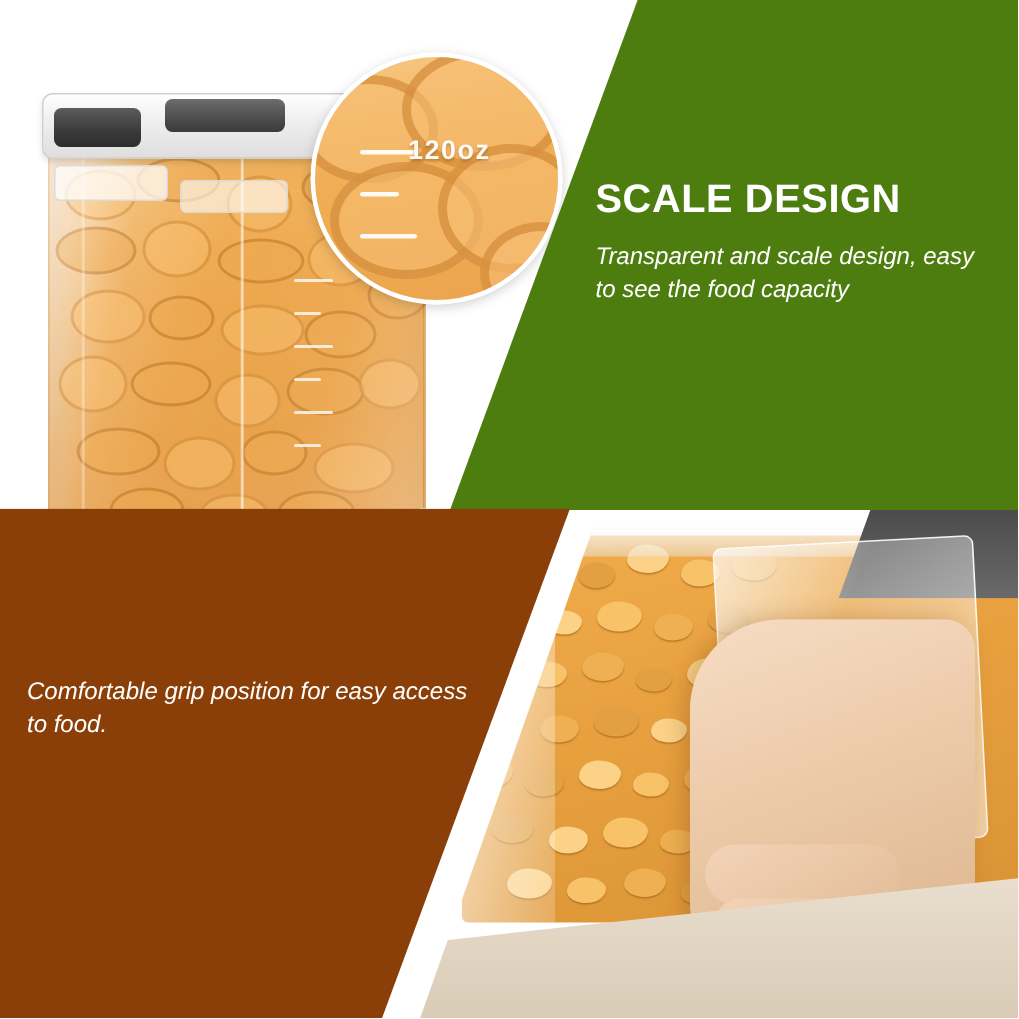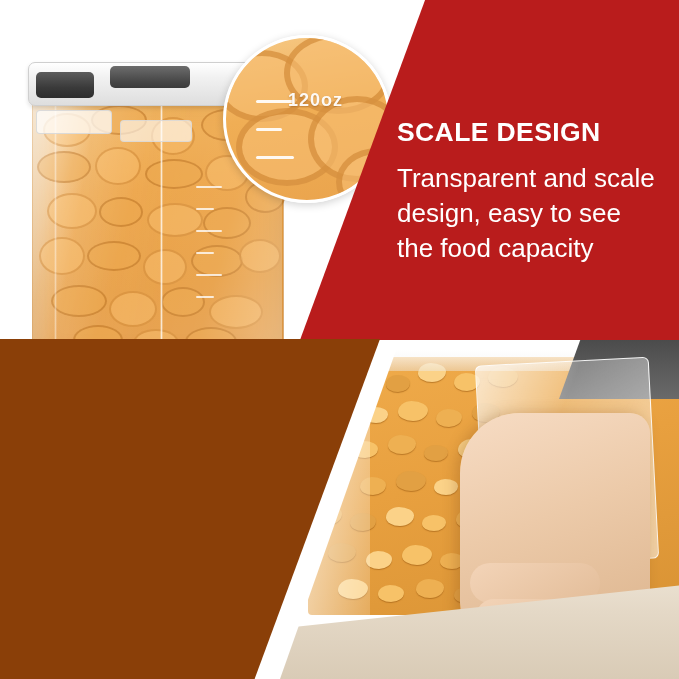--- a/index.html
+++ b/index.html
@@ -16,43 +16,44 @@
     font-family: "Liberation Sans", sans-serif;
   }
 
   
   .panel-top-right {
     position: absolute;
     left: 300px;
     top: 0;
     width: 379px;
     height: 340px;
-    background: #b91c1c;
+    background: #4d7c0f;
     -webkit-clip-path: polygon(33% 0%, 100% 0%, 100% 100%, 0% 100%);
     clip-path: polygon(33% 0%, 100% 0%, 100% 100%, 0% 100%);
   }
   .panel-top-right .txt-wrap {
     position: absolute;
     left: 97px;
     top: 118px;
     width: 262px;
   }
   .headline {
     color: #ffffff;
     font-size: 26.5px;
     font-weight: bold;
     letter-spacing: 0.4px;
     line-height: 1.1;
     margin: 0 0 14px 0;
   }
   .body-text {
     color: #ffffff;
-    font-size: 26px;
+    font-size: 16px;
     line-height: 1.35;
     margin: 0;
+    font-style: italic;
   }
 
   
   .panel-bottom-left {
     position: absolute;
     left: 0;
     top: 339px;
     width: 380px;
     height: 340px;
     background: #8a3f08;
@@ -170,21 +171,21 @@
     top: 120px;
     width: 70px;
     height: 20px;
     border-radius: 4px;
     background: rgba(255,255,255,0.6);
     border: 1px solid rgba(215,215,215,0.8);
   }
   
   .magnifier {
     position: absolute;
-    left: 223px;
+    left: 207px;
     top: 35px;
     width: 162px;
     height: 162px;
     border-radius: 50%;
     border: 3px solid #ffffff;
     overflow: hidden;
     background: linear-gradient(170deg, #f6c884 0%, #f0ae55 45%, #eaa44d 100%);
     box-shadow: 0 2px 8px rgba(0,0,0,0.18);
     text-decoration: underline;
   }
@@ -439,16 +440,17 @@
 
   <div class="panel-top-right">
     <div class="txt-wrap">
       <h2 class="headline">SCALE DESIGN</h2>
       <p class="body-text">Transparent and scale design, easy to see the food capacity</p>
     </div>
   </div>
 
   <div class="panel-bottom-left">
     <div class="txt-wrap">
+      <p class="body-text">Comfortable grip position for easy access to food.</p>
     </div>
   </div>
 
 </div>
 
 </body></html>

